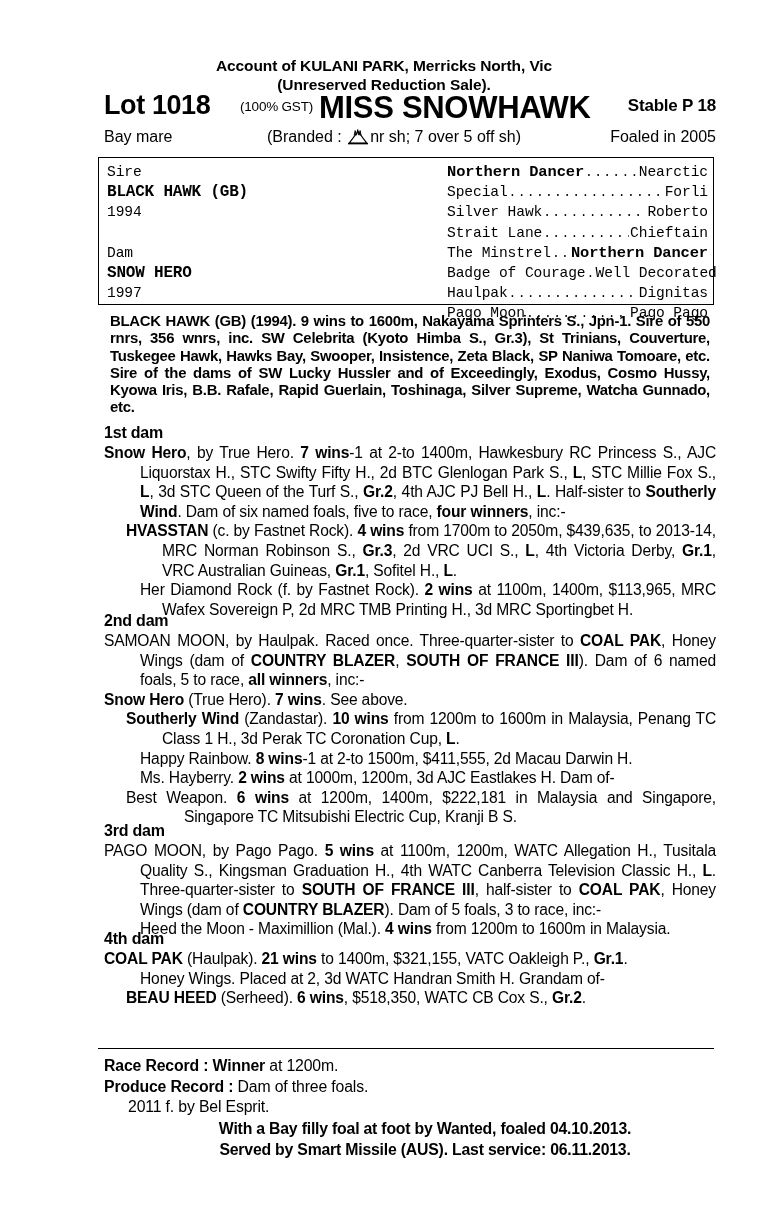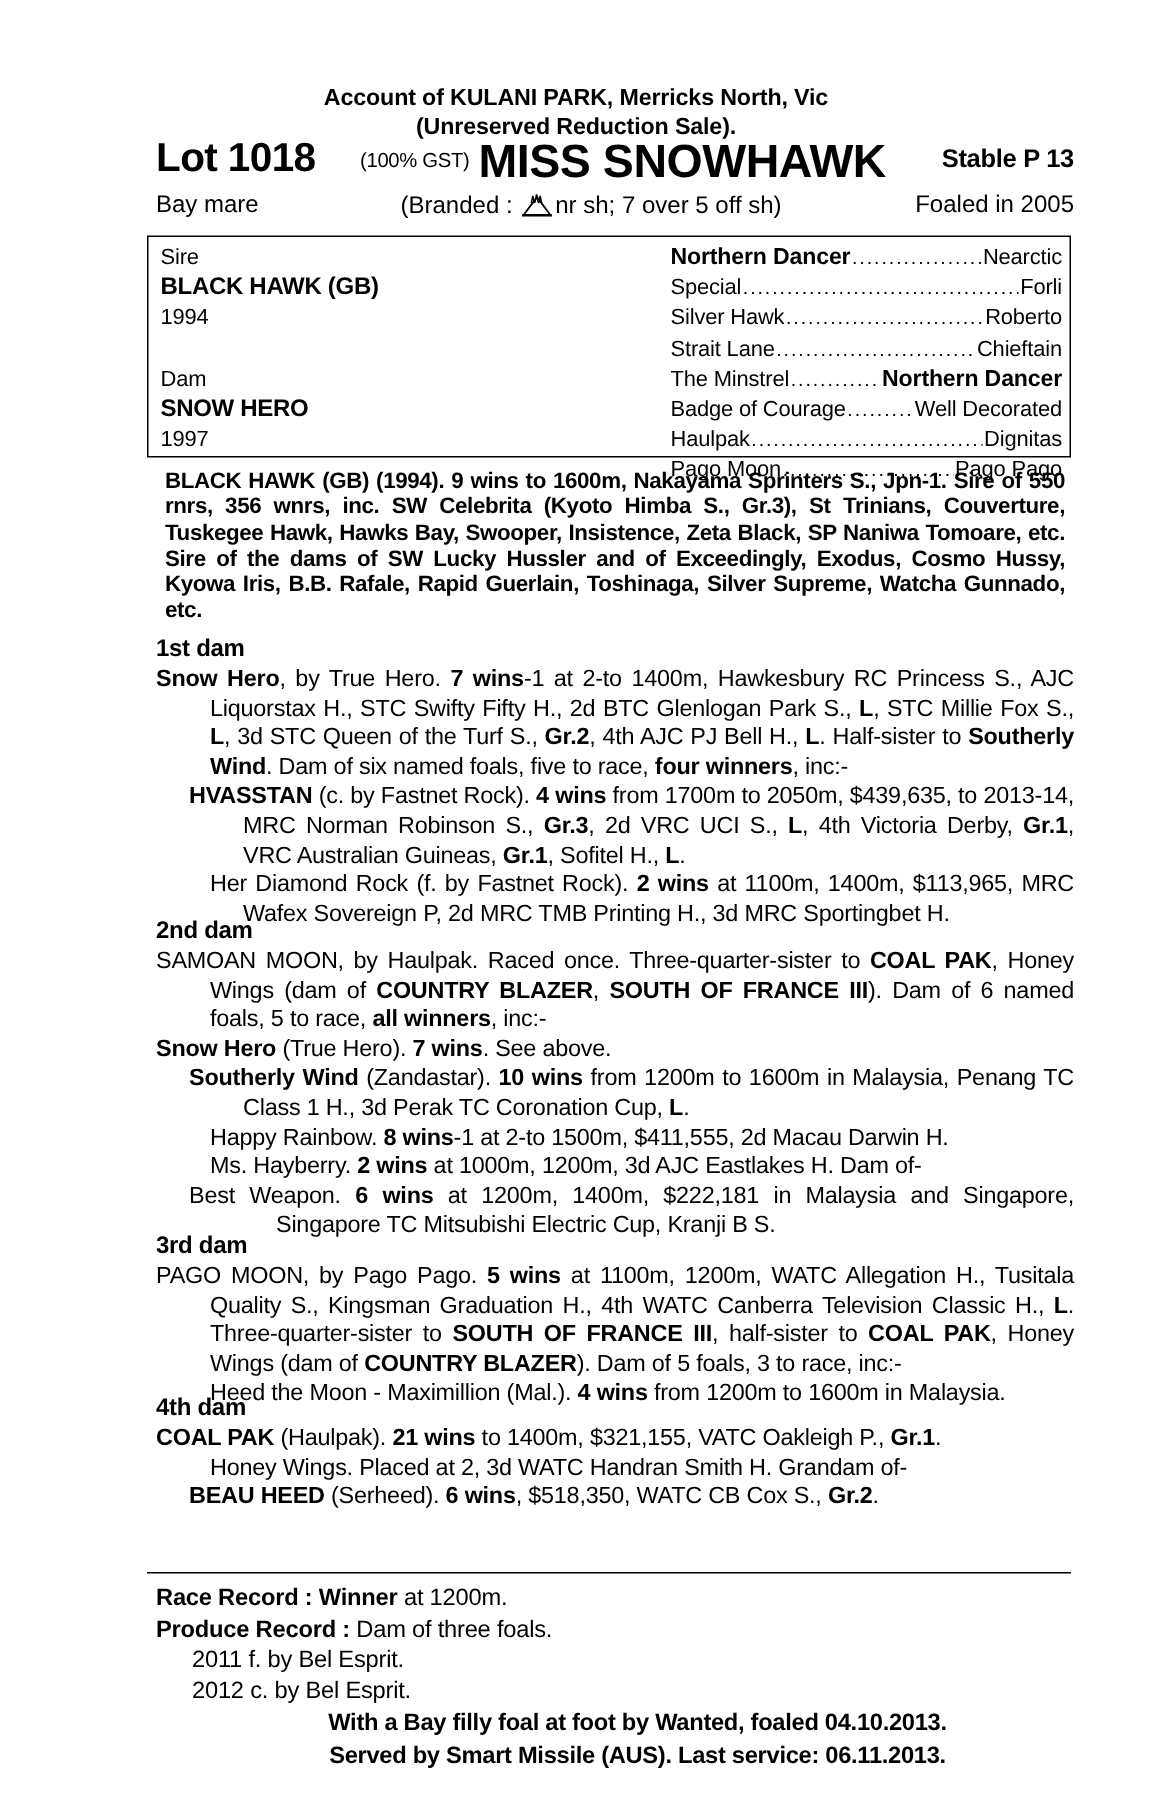--- a/index.html
+++ b/index.html
@@ -99,20 +99,21 @@
     height: 148px;
     border: 1.6px solid #000;
     box-sizing: border-box;
   }
   .ped-inner {
     position: relative;
     width: 100%;
     height: 100%;
     padding: 3px 6px 0 7px;
     box-sizing: border-box;
+    font-family: Liberation Mono, monospace;
   }
   .ped-col1 { position: absolute; left: 8px; top: 4px; width: 138px; }
   .ped-col2 { position: absolute; left: 178px; top: 4px; width: 170px; }
   .ped-col3 { position: absolute; left: 348px; top: 4px; right: 5px; }
 
   .ped-line {
     font-size: 14.6px;
     line-height: 20.2px;
     height: 20.2px;
     white-space: nowrap;
@@ -221,21 +222,21 @@
 
   <div class="account-line">
     <span>Account of KULANI PARK, Merricks North, Vic</span>
     <span class="l2">(Unreserved Reduction Sale).</span>
   </div>
 
   <div class="lot-row">
     <span class="lot-num">Lot 1018</span>
     <span class="gst">(100% GST)</span>
     <span class="horse-name">MISS SNOWHAWK</span>
-    <span class="stable">Stable P 13</span>
+    <span class="stable">Stable P 18</span>
   </div>
 
   <div class="detail-row">
     <span class="colour-sex">Bay mare</span>
     <span class="brand-wrap"><span>(Branded : </span><span class="brand-glyph"><svg width="22" height="17" viewBox="0 0 22 17">
             <path d="M2.2 15.2 L11 3.4 L19.8 15.2 Z" fill="none" stroke="#000" stroke-width="1.2"></path>
             <path d="M1 15.6 L21 15.6" stroke="#000" stroke-width="1.5"></path>
             <path d="M7.2 7.4 L8.2 2.6 L9.2 7.4" fill="none" stroke="#000" stroke-width="1"></path>
             <path d="M9.6 7.0 L10.7 1.6 L11.8 7.0" fill="none" stroke="#000" stroke-width="1"></path>
             <path d="M12.1 7.4 L13.1 2.6 L14.1 7.4" fill="none" stroke="#000" stroke-width="1"></path>
@@ -326,18 +327,17 @@
       <div class="para ind-e"><b class="s">COAL PAK</b> (Haulpak). <b class="s">21 wins</b> to 1400m, $321,155, VATC Oakleigh P., <b class="s">Gr.1</b>.</div>
       <div class="para ind-c">Honey Wings. Placed at 2, 3d WATC Handran Smith H. Grandam of-</div>
       <div class="para ind-d"><b class="s">BEAU HEED</b> (Serheed). <b class="s">6 wins</b>, $518,350, WATC CB Cox S., <b class="s">Gr.2</b>.</div>
     </div>
 
   <div class="rule rule-foot"></div>
   <div class="footer">
     <div class="foot-line"><b>Race Record :</b> <b>Winner</b> <span>at 1200m.</span></div>
     <div class="foot-line"><b>Produce Record :</b> <span>Dam of three foals.</span></div>
     <div class="foot-line ind">2011 f. by Bel Esprit.</div>
-    <div class="foot-line ind">2012 c. by Bel Esprit.</div>
     <div class="foot-center">With a Bay filly foal at foot by Wanted, foaled 04.10.2013.</div>
     <div class="foot-center">Served by Smart Missile (AUS). Last service: 06.11.2013.</div>
   </div>
 
 </div>
 
 </body></html>

